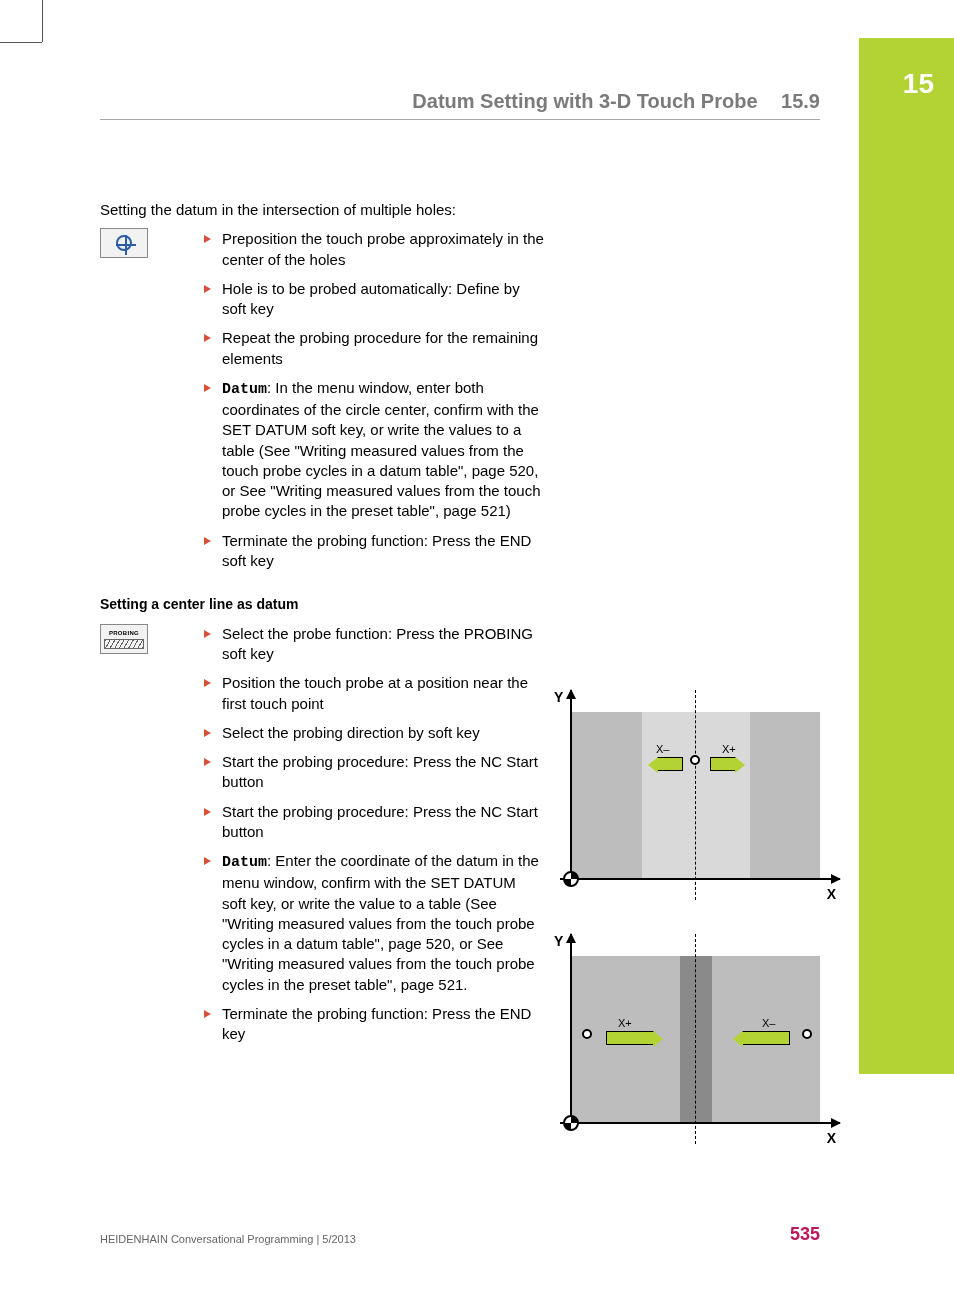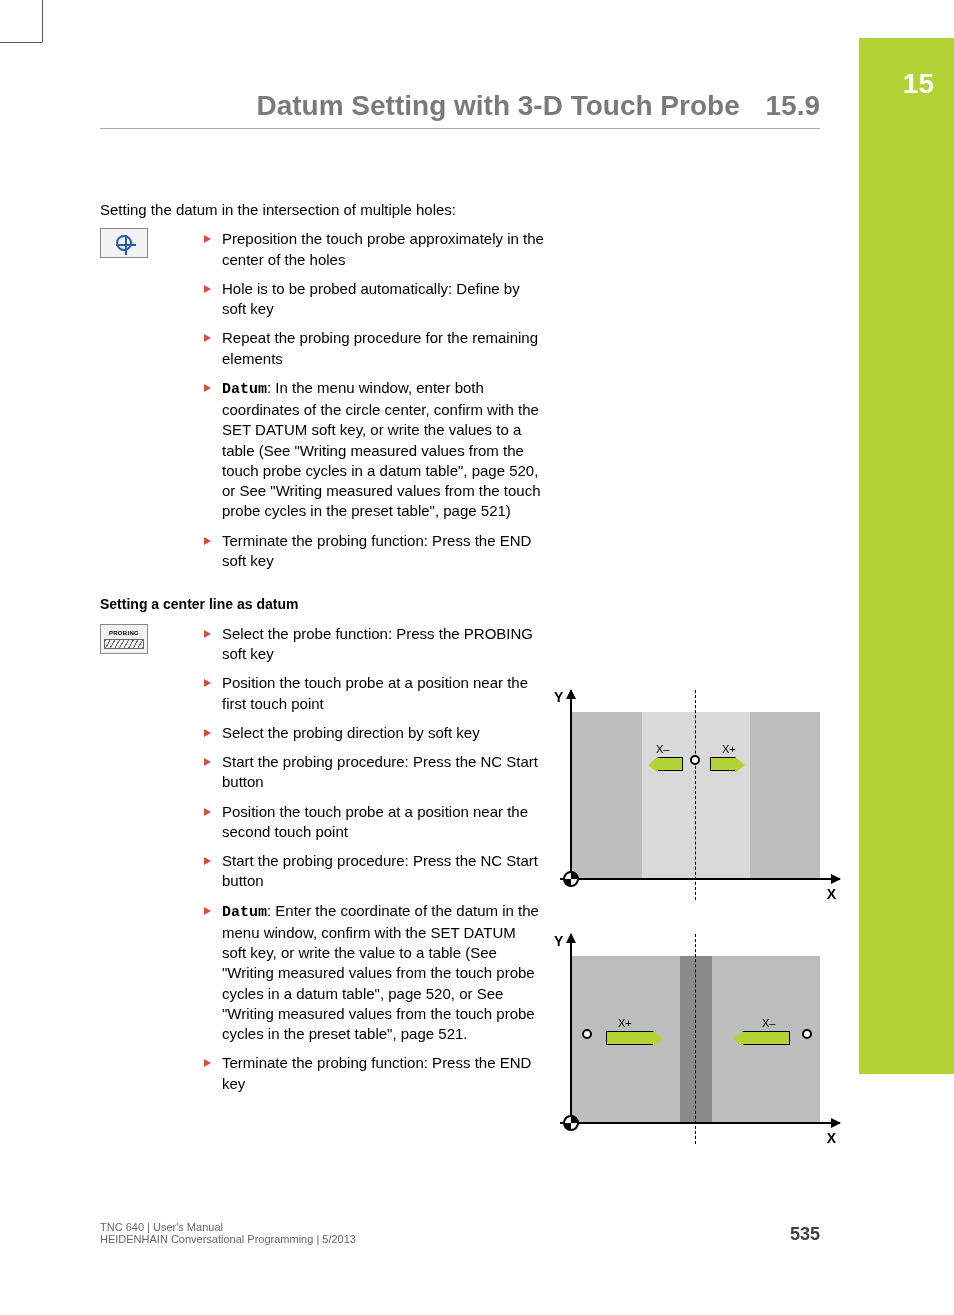--- a/index.html
+++ b/index.html
@@ -32,21 +32,21 @@
   }
 
   .header {
     position: absolute;
     top: 90px;
     left: 100px;
     width: 720px;
     text-align: right;
     color: #7a7a7a;
     font-weight: bold;
-    font-size: 28px;
+    font-size: 20px;
   }
   .header .secnum { margin-left: 18px; }
   .header-rule {
     margin-top: 6px;
     border: none;
     height: 1px;
     background: #aaa;
   }
 
   .content {
@@ -157,21 +157,21 @@
   .dir-lbl { position:absolute; font-size:11px; }
 
   .footer {
     position: absolute;
     left: 100px;
     bottom: 70px;
     width: 720px;
     font-size: 11px;
     color: #666;
   }
-  .page-num { position:absolute; right:0; bottom:0; color:#404040; font-weight:bold; font-size:18px;}
+  .page-num { position:absolute; right:0; bottom:0; color:#be185d; font-weight:bold; font-size:18px;}
 </style>
 </head>
 <body>
 
 <div class="crop-mark-v"></div>
 <div class="crop-mark-h"></div>
 
 <div class="side-tab">
   <div class="side-tab-num">15</div>
 </div>
@@ -203,21 +203,20 @@
   <div class="icon-box probing">
     <span class="lbl">PROBING</span>
     <div class="hatching"></div>
   </div>
 
   <ul class="steps">
     <li><span>Select the probe function: Press the PROBING soft key</span></li>
     <li><span>Position the touch probe at a position near the first touch point</span></li>
     <li><span>Select the probing direction by soft key</span></li>
     <li><span>Start the probing procedure: Press the NC Start button</span></li>
-    <li><span>Position the touch probe at a position near the second touch point</span></li>
     <li><span>Start the probing procedure: Press the NC Start button</span></li>
     <li><span class="bold">Datum</span><span>: Enter the coordinate of the datum in the menu window, confirm with the SET DATUM soft key, or write the value to a table (See "Writing measured values from the touch probe cycles in a datum table", page 520, or See "Writing measured values from the touch probe cycles in the preset table", page 521.</span></li>
     <li><span>Terminate the probing function: Press the END key</span></li>
   </ul>
 
   <div class="diagrams">
 
     <div class="diagram">
       <div class="work-outer"></div>
       <div class="work-inner"></div>
@@ -261,16 +260,15 @@
         </div>
       <div class="dir-lbl" style="left:68px; top:82px;">X+</div>
       <div class="dir-lbl" style="left:212px; top:82px;">X–</div>
     </div>
 
   </div>
 
 </div>
 
 <div class="footer">
-  <div>TNC 640 | User's Manual</div>
   <div>HEIDENHAIN Conversational Programming | 5/2013</div>
   <div class="page-num">535</div>
 </div>
 
 </body></html>

